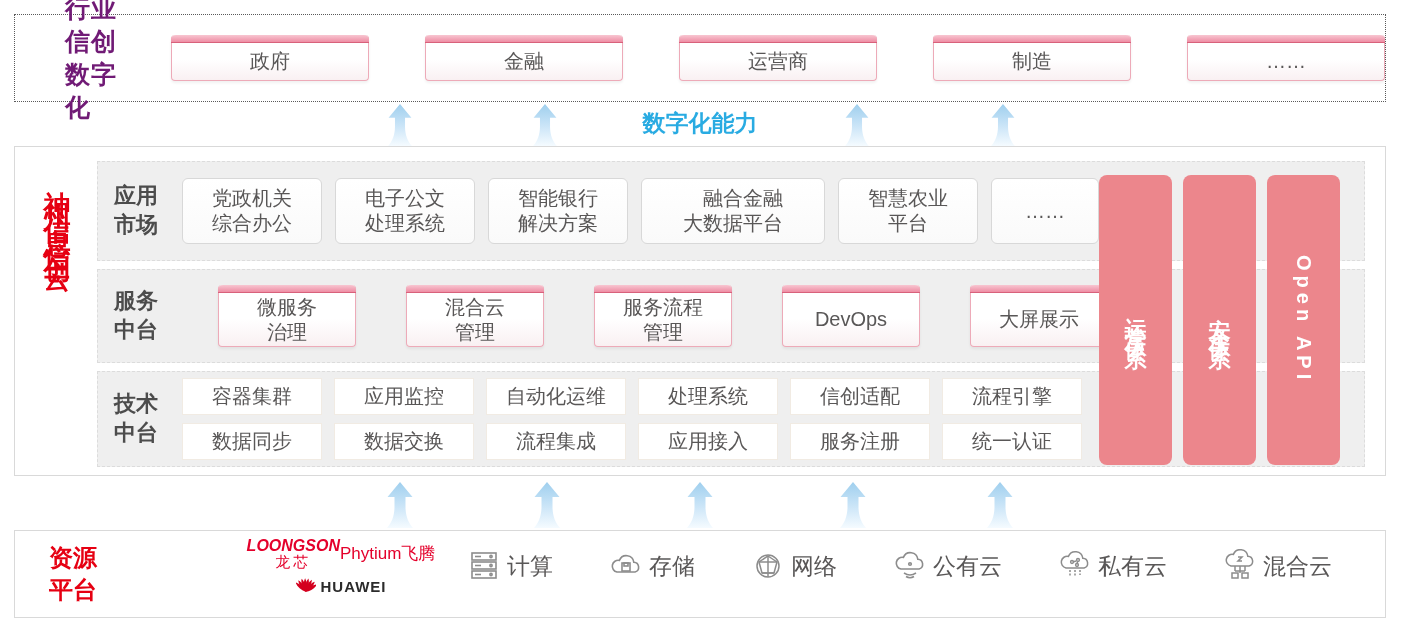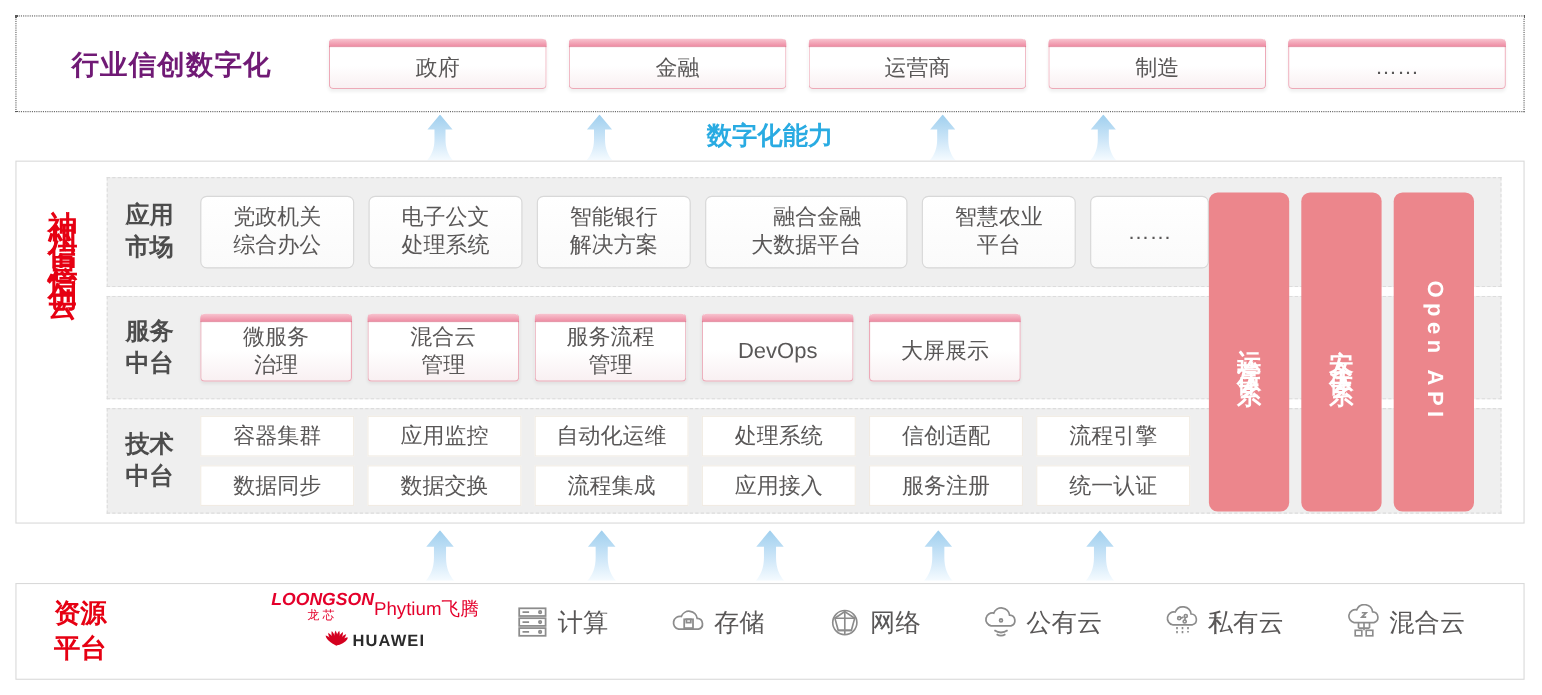--- a/index.html
+++ b/index.html
@@ -10,21 +10,21 @@
   
   .top-banner{position:absolute;left:14px;top:14px;width:1372px;height:88px;
       border:1px dotted #5a5a5a;box-sizing:border-box;display:flex;align-items:center;background:#fff;}
   .banner-title{margin-left:50px;width:230px;font-size:25px;font-weight:bold;color:#701a75;letter-spacing:1px;}
   .industries{display:flex;gap:20px;margin-left:4px;}
 
   
   .pink-card{position:relative;box-sizing:border-box;border:1px solid #edaab8;border-top:none;
       border-radius:4px;background:linear-gradient(180deg,#ffffff 55%,#f9f0f2);
       display:flex;align-items:center;justify-content:center;text-align:center;
-      color:#595757;padding-top:8px;box-shadow:0 2px 3px rgba(0,0,0,.06);}
+      color:#595757;padding-top:8px;box-shadow:0 2px 3px rgba(0,0,0,.06);margin-left:36px;}
   .pink-card::before{content:"";position:absolute;top:0;left:-1px;right:-1px;height:7px;
       background:linear-gradient(180deg,#f8c6d1,#ee8da4);border-bottom:1px solid #d8617b;
       border-radius:5px 5px 0 0;}
   .industry-card{width:198px;height:46px;font-size:20px;}
 
   
   .capability-label{position:absolute;left:560px;top:108px;width:280px;text-align:center;
       font-size:23px;font-weight:bold;color:#29abe2;}
   .up-arrow{position:absolute;width:28px;height:42px;}
   .up-arrow svg{width:100%;height:100%;display:block;}
@@ -62,21 +62,21 @@
 
   
   .resource-box{position:absolute;left:14px;top:530px;width:1372px;height:88px;
       border:1px solid #d9d9d9;box-sizing:border-box;background:#fff;}
   .resource-title{position:absolute;left:34px;top:11px;font-size:24px;font-weight:bold;color:#e60012;
       line-height:1.35;white-space:pre-line;}
   .vendors{position:absolute;left:196px;top:7px;width:260px;}
   .vendor-row1{display:flex;justify-content:center;align-items:flex-start;}
   .loongson-block{text-align:center;color:#e4002b;}
   .loongson-en{font-style:italic;font-weight:bold;font-size:16px;line-height:1;}
-  .loongson-cn{font-size:11px;letter-spacing:3px;line-height:1.1;}
+  .loongson-cn{font-size:15px;letter-spacing:3px;line-height:1.1;}
   .phytium{font-weight:normal;color:#e4002b;font-size:17px;margin-top:4px;}
   .vendor-row2{display:flex;justify-content:center;align-items:center;gap:5px;margin-top:5px;}
   .huawei-text{font-weight:bold;color:#2b2b2b;font-size:15px;letter-spacing:1px;}
   .resource-items{position:absolute;left:452px;top:18px;display:flex;gap:56px;align-items:center;}
   .resource-item{display:flex;align-items:center;gap:6px;font-size:23px;color:#595757;font-family:Liberation Serif, serif;}
   .res-icon svg{display:block;}
 </style>
 </head>
 <body>
 

